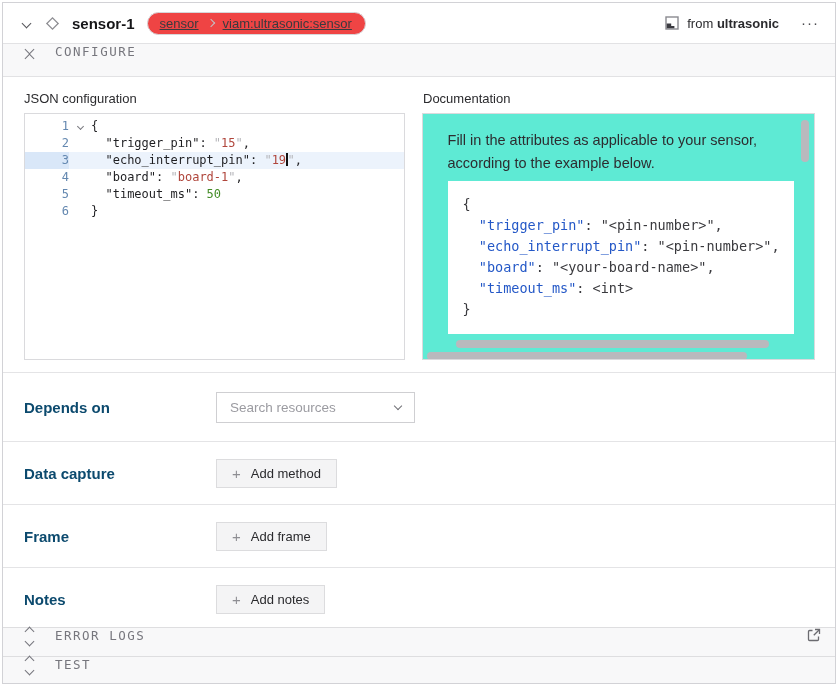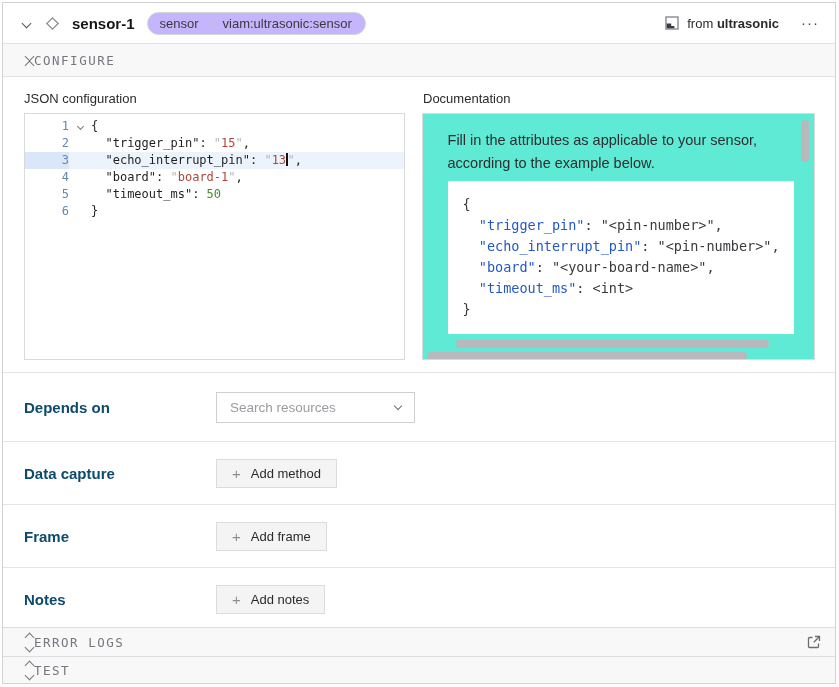--- a/index.html
+++ b/index.html
@@ -17,31 +17,31 @@
   .card{position:absolute;top:2px;left:2px;width:834px;height:682px;border:1px solid #d2d2d6;background:#fff;display:flex;flex-direction:column;overflow:hidden;}
 
   
   .header{height:41px;flex:none;border-bottom:1px solid #e2e2e4;display:flex;align-items:center;padding:0 16px 0 20px;}
   .chev{display:inline-block;width:7px;height:7px;border-left:1.6px solid currentColor;border-bottom:1.6px solid currentColor;transform:rotate(-45deg);}
   .chev.right{transform:rotate(-135deg);width:6px;height:6px;}
   .chev.up{transform:rotate(135deg);}
   .hdr-collapse{color:#55555a;margin-right:14px;cursor:pointer;display:flex;align-items:center;}
   .hdr-diamond{margin-right:11px;display:flex;align-items:center;}
   .hdr-name{font-size:15px;font-weight:700;color:#161618;margin-right:12px;}
-  .pill{display:flex;align-items:center;height:23px;border:1px solid #d6d6d9;border-radius:12px;background:#c4b5fd;font-size:13px;color:#3a3a3e;}
+  .pill{display:flex;align-items:center;height:23px;border:1px solid #d6d6d9;border-radius:12px;background:#ef4444;font-size:13px;color:#3a3a3e;text-decoration:underline;}
   .pill .seg1{padding:0 9px 0 12px;}
   .pill .sep{color:#c2c2c7;display:flex;align-items:center;}
   .pill .seg2{padding:0 13px 0 9px;}
   .hdr-spacer{flex:1;}
   .from-wrap{display:flex;align-items:center;gap:8px;font-size:13px;color:#2b2b2e;}
   .from-module{font-weight:700;}
   .hdr-menu{margin-left:22px;color:#4a4a4f;font-size:15px;letter-spacing:1px;cursor:pointer;line-height:10px;}
 
   
-  .bar{flex:none;background:var(--bar-bg);display:flex;align-items:center;padding:0 14px 0 21px;gap:0;color:#76767d;font-family:"DejaVu Sans Mono",monospace;font-size:12.5px;letter-spacing:1.5px;}
+  .bar{flex:none;background:var(--bar-bg);display:flex;align-items:flex-start;padding:0 14px 0 21px;gap:21px;color:#76767d;font-family:"DejaVu Sans Mono",monospace;font-size:12.5px;letter-spacing:1.5px;}
   .bar.configure{height:33px;border-bottom:1px solid #e2e2e4;}
   .bar.errlogs{height:29px;border-top:1px solid #dedee0;}
   .bar.test{height:27px;border-top:1px solid #dedee0;}
   .vicon{display:flex;flex-direction:column;gap:2px;align-items:center;width:10px;}
   .bar .right{margin-left:auto;display:flex;align-items:center;cursor:pointer;}
 
   
   .content{flex:1;background:#fff;overflow:hidden;display:flex;flex-direction:column;}
   .config-area{padding:14px 20px 12px 21px;flex:none;}
   .labels-row{display:flex;margin-bottom:7px;}
@@ -146,21 +146,21 @@
               <span class="ed-code"><span class="t-p">{</span></span>
             </div>
             <div class="ed-line">
               <span class="ed-gutter">2</span>
               <span class="ed-fold"></span>
               <span class="ed-code"><span class="t-p">  </span><span class="t-k">"trigger_pin"</span><span class="t-p">: </span><span class="t-q">"</span><span class="t-s">15</span><span class="t-q">"</span><span class="t-p">,</span></span>
             </div>
             <div class="ed-line active">
               <span class="ed-gutter">3</span>
               <span class="ed-fold"></span>
-              <span class="ed-code"><span class="t-p">  </span><span class="t-k">"echo_interrupt_pin"</span><span class="t-p">: </span><span class="t-q">"</span><span class="t-s">13</span><span class="caret"></span><span class="t-q">"</span><span class="t-p">,</span></span>
+              <span class="ed-code"><span class="t-p">  </span><span class="t-k">"echo_interrupt_pin"</span><span class="t-p">: </span><span class="t-q">"</span><span class="t-s">19</span><span class="caret"></span><span class="t-q">"</span><span class="t-p">,</span></span>
             </div>
             <div class="ed-line">
               <span class="ed-gutter">4</span>
               <span class="ed-fold"></span>
               <span class="ed-code"><span class="t-p">  </span><span class="t-k">"board"</span><span class="t-p">: </span><span class="t-q">"</span><span class="t-s">board-1</span><span class="t-q">"</span><span class="t-p">,</span></span>
             </div>
             <div class="ed-line">
               <span class="ed-gutter">5</span>
               <span class="ed-fold"></span>
               <span class="ed-code"><span class="t-p">  </span><span class="t-k">"timeout_ms"</span><span class="t-p">: </span><span class="t-n">50</span></span>

